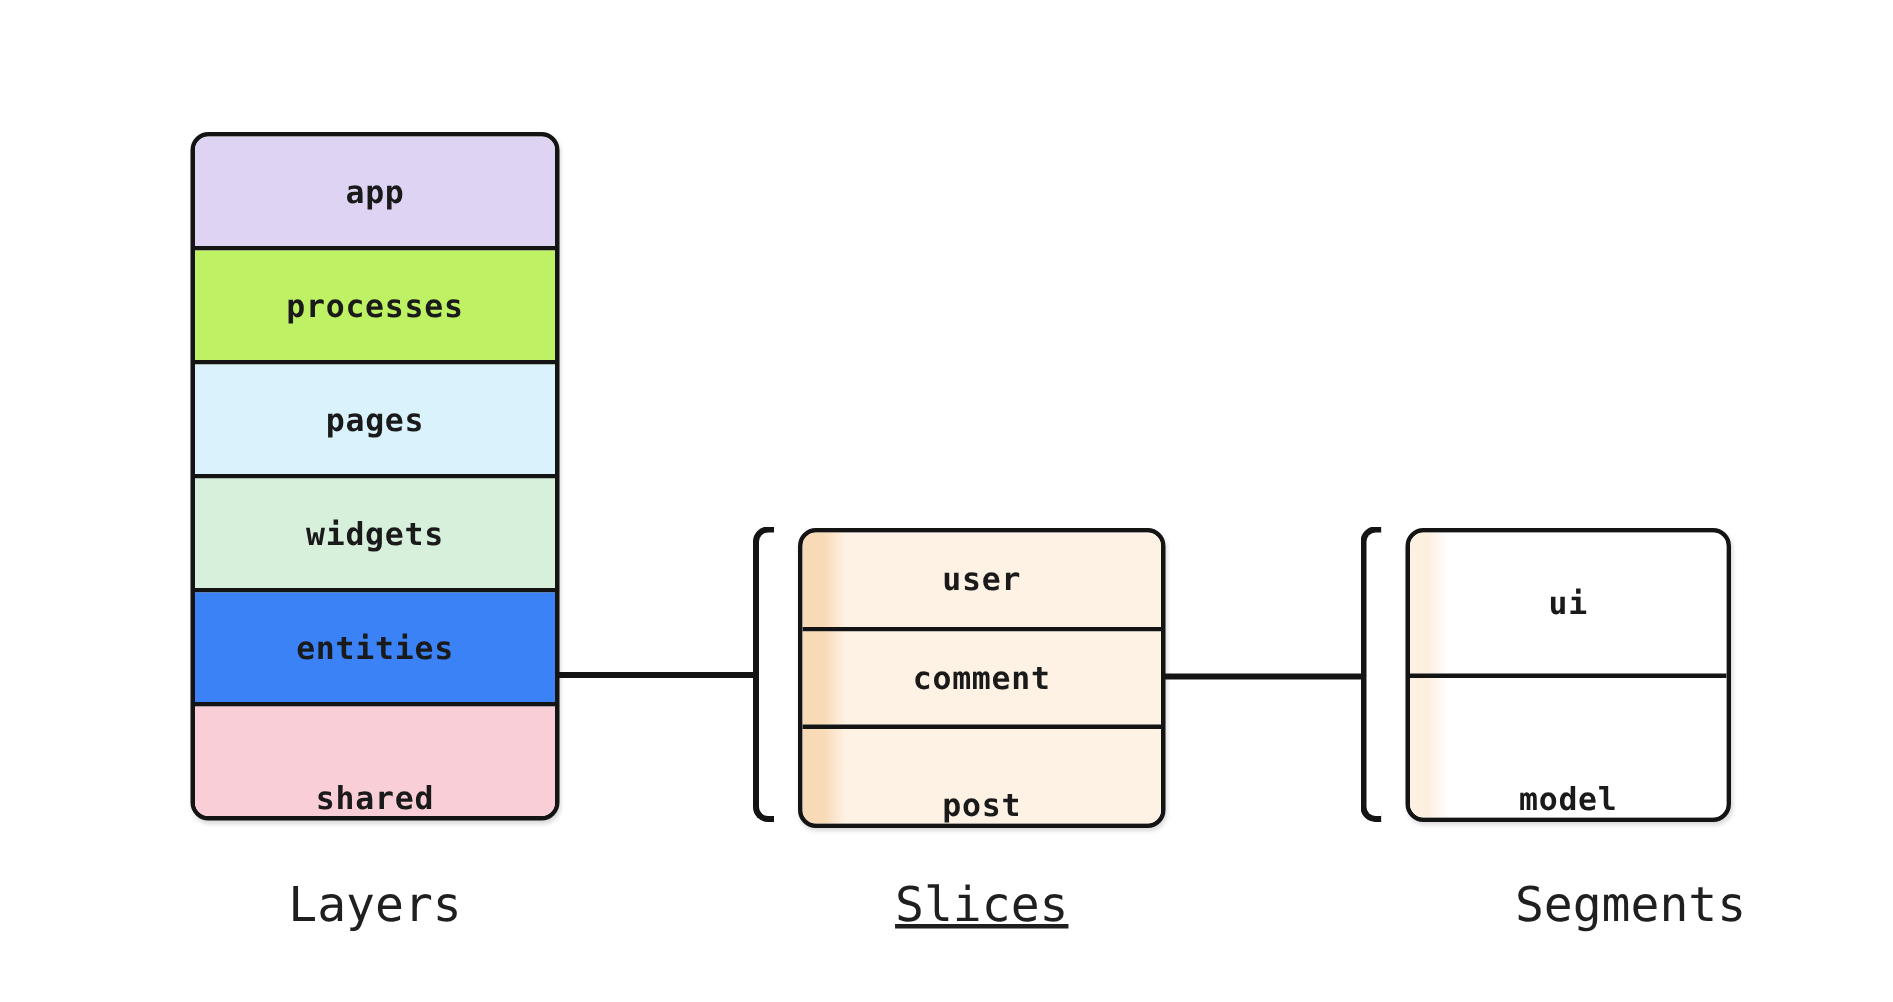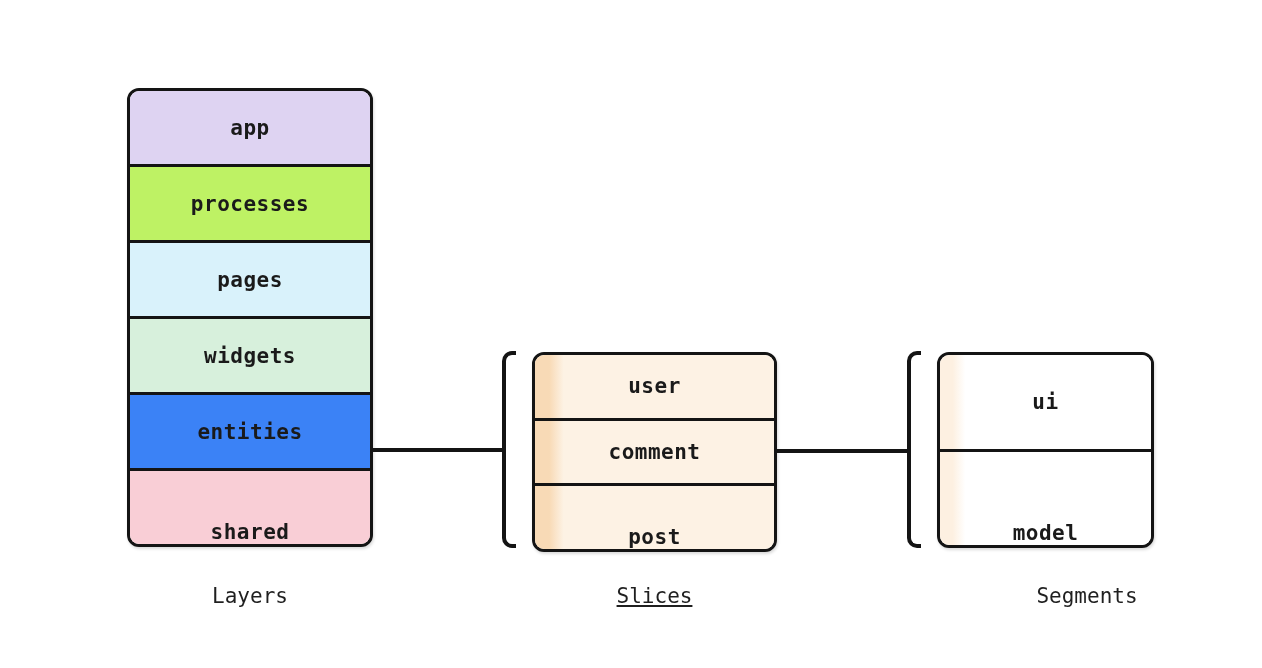--- a/index.html
+++ b/index.html
@@ -63,21 +63,21 @@
     border-bottom:4px solid #141414;
     border-radius:10px 0 0 10px;
     background:transparent;
   }
   #bracket-1{left:502px;top:351px;}
   #bracket-2{left:907px;top:351px;}
   .caption{
     position:absolute;
     top:584px;
     text-align:center;
-    font-size:21px;
+    font-size:32px;
     font-weight:normal;
     color:#1f1f1f;
   }
   #caption-layers{left:127px;width:246px;}
   #caption-slices{left:532px;width:245px;text-decoration:underline;}
   #caption-segments{left:964px;width:246px;}
 </style>
 </head>
 <body>
 

